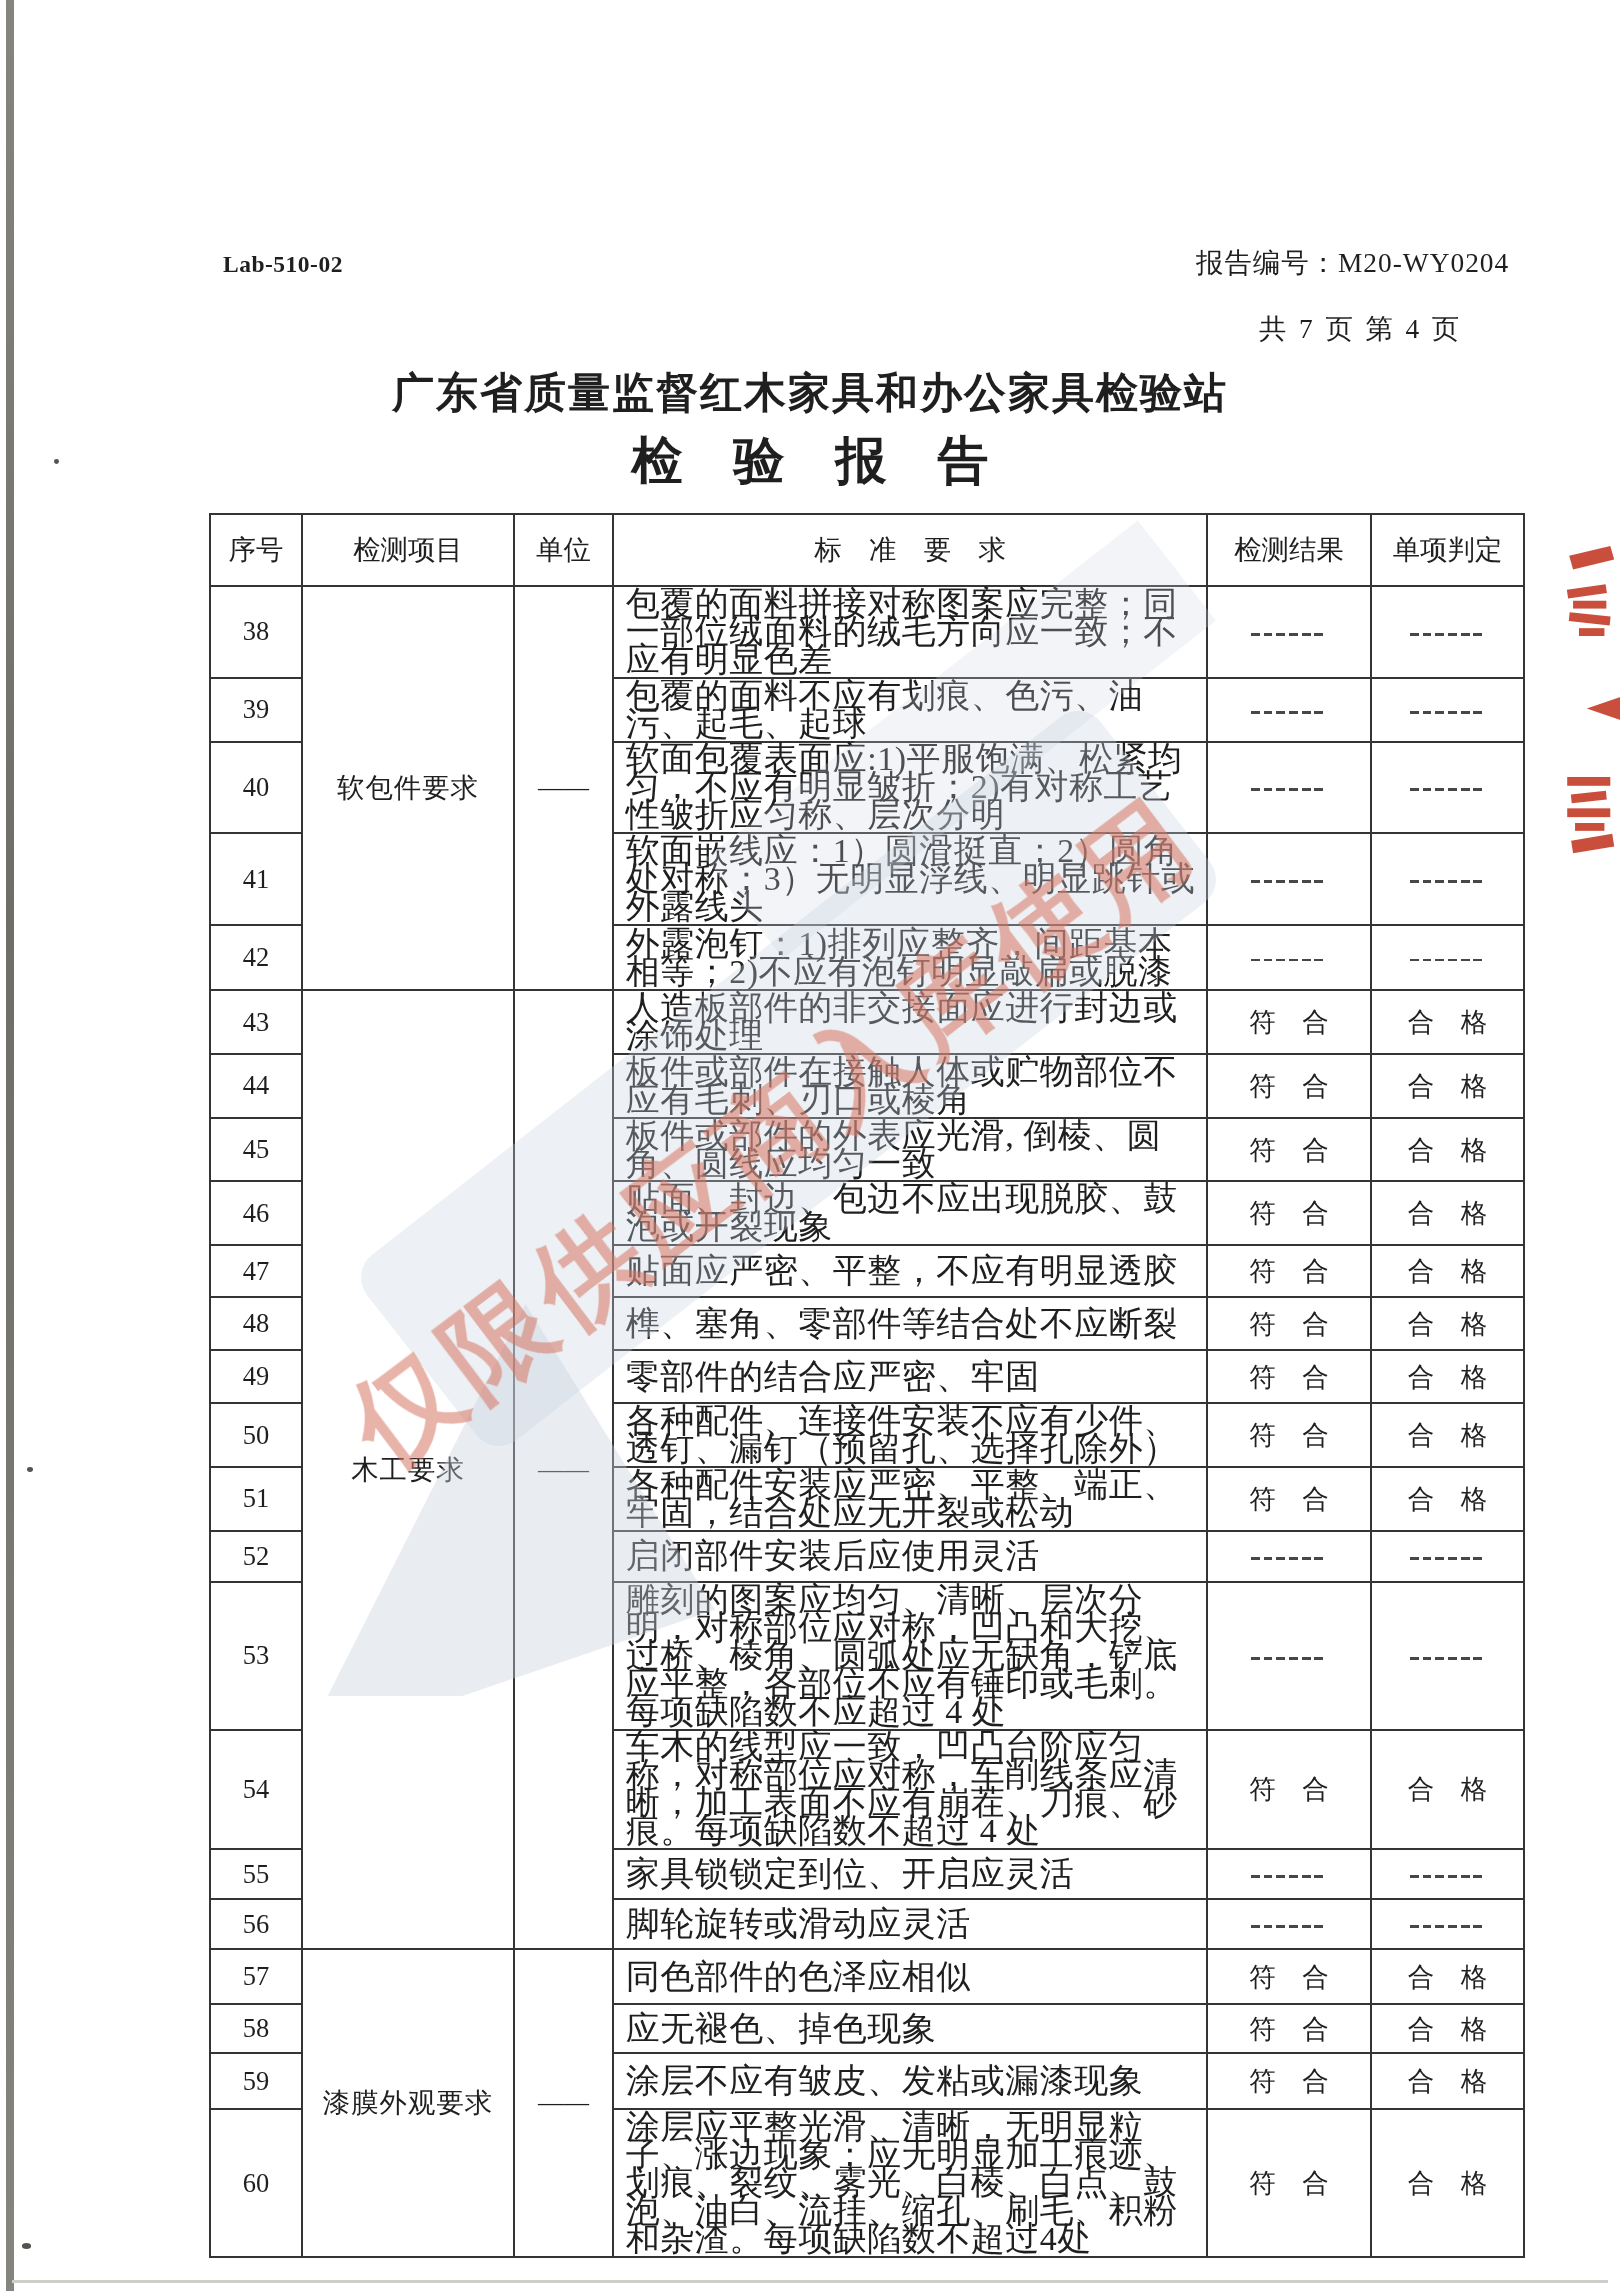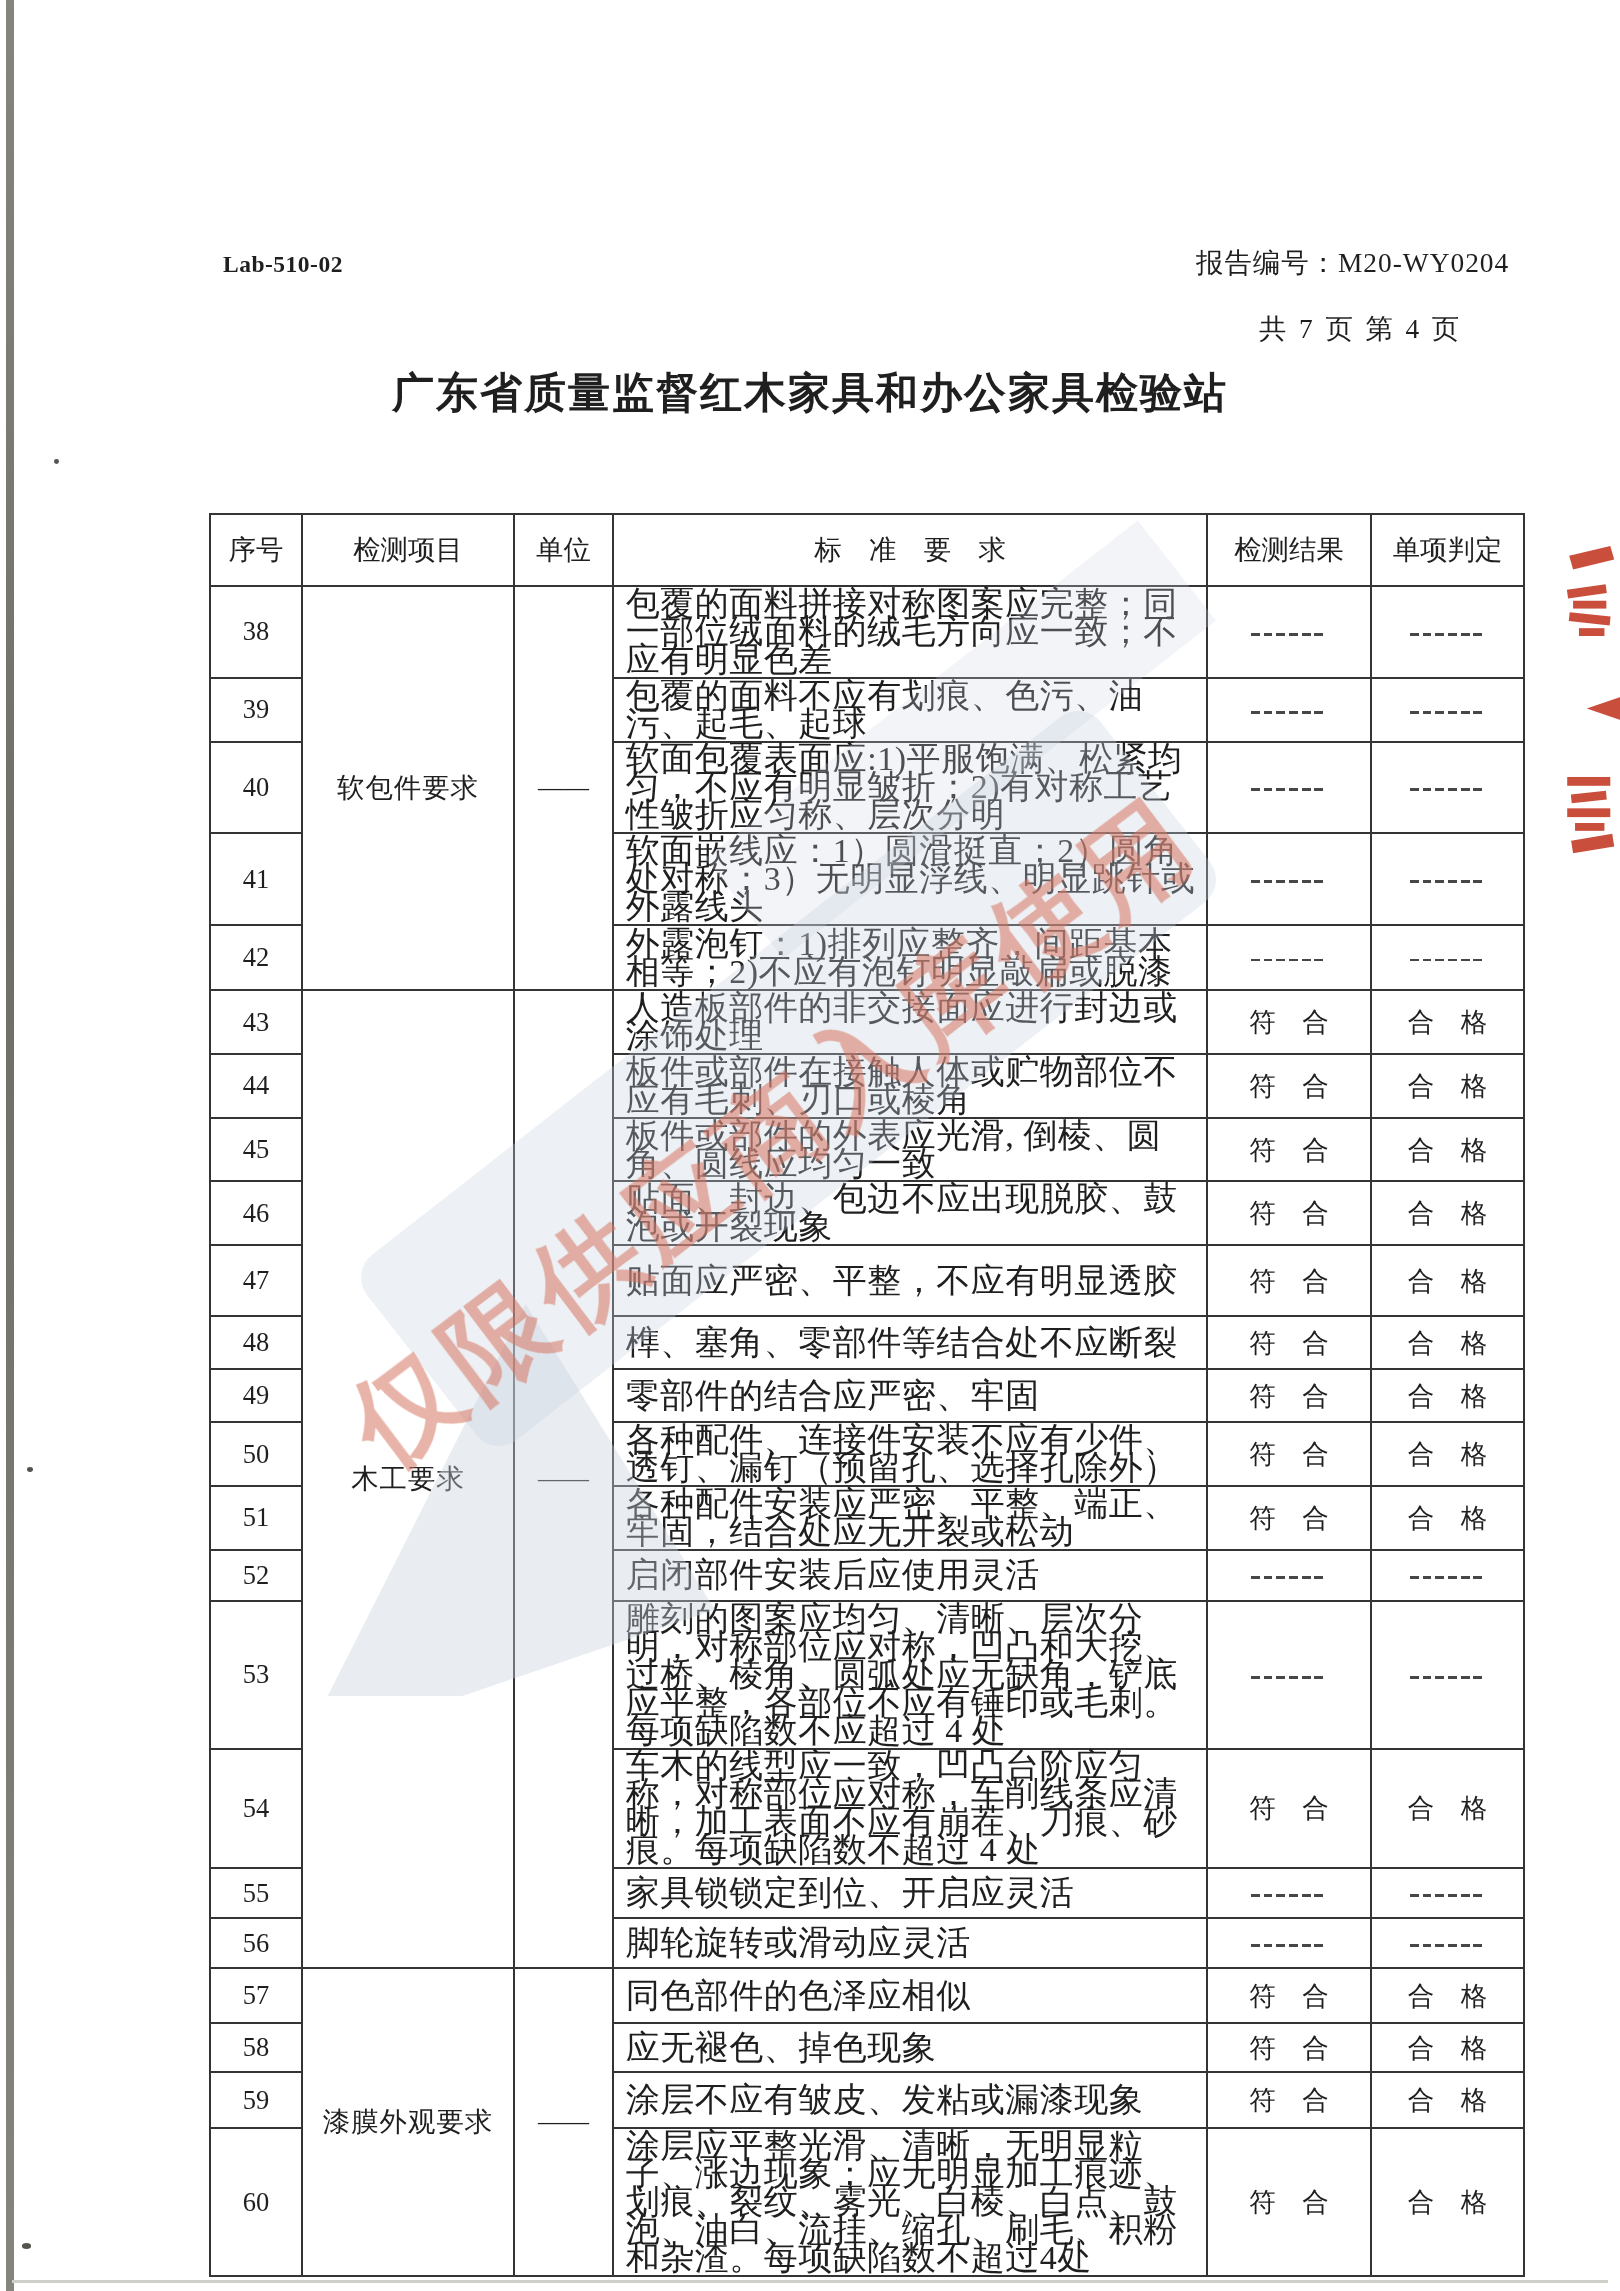--- a/index.html
+++ b/index.html
@@ -56,20 +56,21 @@
 <div class="page">
 
   <div class="wm-gray wm-g1"></div>
   <div class="wm-gray wm-g2"></div>
   <div class="wm-gray wm-g3"></div>
 
   <div class="form-code">Lab-510-02</div>
   <div class="report-no">报告编号：M20-WY0204</div>
   <div class="pagination">共 7 页 第 4 页</div>
   <div class="station-title">广东省质量监督红木家具和办公家具检验站</div>
+  <div class="report-title">检　验　报　告</div>
 
   <table class="report">
     <colgroup>
       <col style="width:92px">
         <col style="width:212px">
         <col style="width:99px">
       <col style="width:594px">
         <col style="width:164px">
         <col style="width:153px">
     </colgroup>
@@ -135,21 +136,21 @@
           <td class="req-cell">板件或部件的外表应光滑, 倒棱、圆角、圆线应均匀一致</td>
           <td class="res-cell">符　合</td>
           <td class="res-cell">合　格</td>
         </tr>
         <tr style="height: 53px;">
           <td class="no-cell">46</td>
           <td class="req-cell">贴面、封边、包边不应出现脱胶、鼓泡或开裂现象</td>
           <td class="res-cell">符　合</td>
           <td class="res-cell">合　格</td>
         </tr>
-        <tr style="height: 71px;">
+        <tr style="height: 52px;">
           <td class="no-cell">47</td>
           <td class="req-cell">贴面应严密、平整，不应有明显透胶</td>
           <td class="res-cell">符　合</td>
           <td class="res-cell">合　格</td>
         </tr>
         <tr style="height: 53px;">
           <td class="no-cell">48</td>
           <td class="req-cell">榫、塞角、零部件等结合处不应断裂</td>
           <td class="res-cell">符　合</td>
           <td class="res-cell">合　格</td>

